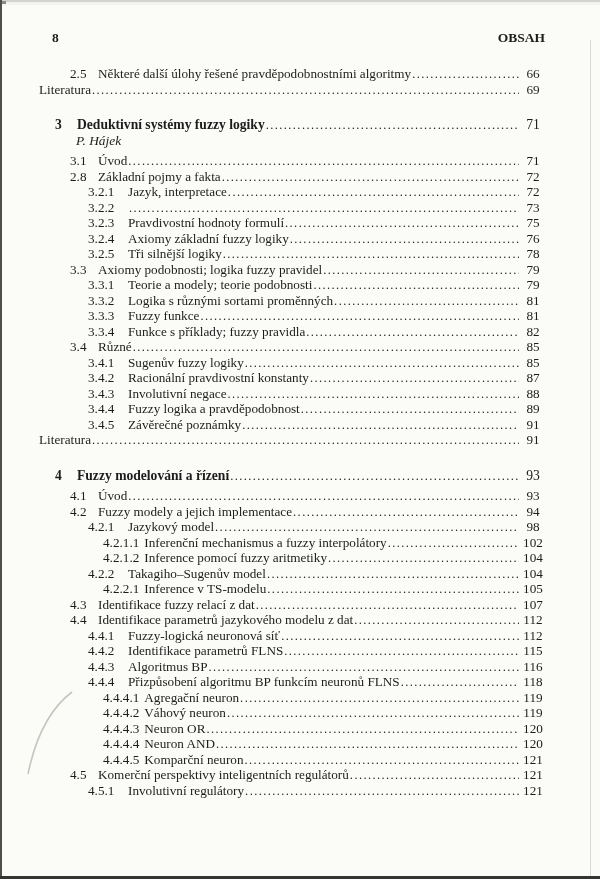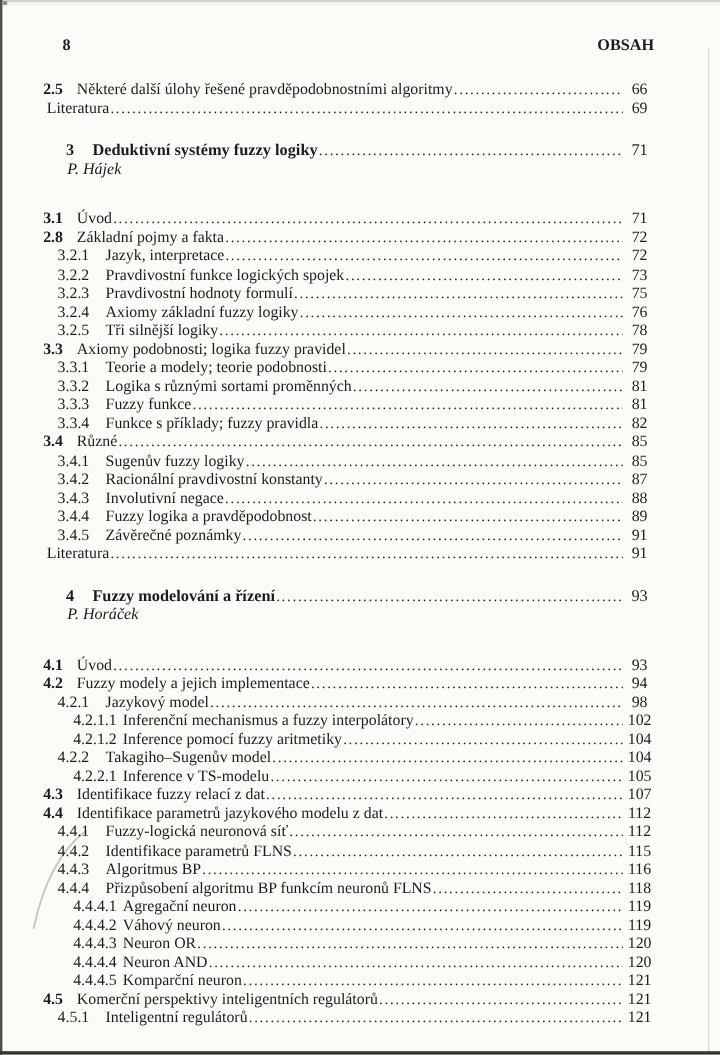--- a/index.html
+++ b/index.html
@@ -38,29 +38,29 @@
     letter-spacing:1.4px;font-size:12.5px;color:#232323;
   }
   .row .pg{flex:none;min-width:24px;text-align:center;}
 
   .row.chapter{font-weight:bold;font-size:13.6px;}
   .row.chapter .num{padding-left:55px;width:22px;box-sizing:content-box;}
   .row.chapter .dots{font-weight:normal;}
   .row.chapter .pg{font-weight:normal;}
 
   .row.author{font-style:italic;font-size:13.4px;}
-  .row.author .title{padding-left:56px;}
-
-  .row.entry.lvl1 .num{padding-left:36px;width:28px;box-sizing:content-box;font-weight:bold;}
+  .row.author .title{padding-left:76px;}
+
+  .row.entry.lvl1 .num{padding-left:70px;width:28px;box-sizing:content-box;}
   .row.entry.lvl1.nonum .title{padding-left:39px;}
-  .row.entry.lvl2 .num{padding-left:48px;width:40px;box-sizing:content-box;}
-  .row.entry.lvl3 .num{padding-left:61px;margin-right:5px;}
+  .row.entry.lvl2 .num{padding-left:88px;width:40px;box-sizing:content-box;}
+  .row.entry.lvl3 .num{padding-left:103px;margin-right:5px;}
 
   .gap-large{margin-top:20px;}
-  .gap-medium{margin-top:26px;}
+  .gap-medium{margin-top:5px;}
 </style>
 </head>
 <body>
 
 <div class="edge-top"></div>
 <div class="edge-top-tint"></div>
 <div class="edge-left"></div>
 <div class="edge-right"></div>
 <div class="edge-bottom"></div>
 <div class="corner-speck"></div>
@@ -107,21 +107,20 @@
       <span class="pg">72</span>
     </div>
     <div class="row entry lvl2">
       <span class="num">3.2.1</span>
       <span class="title">Jazyk, interpretace</span>
       <span class="dots"></span>
       <span class="pg">72</span>
     </div>
     <div class="row entry lvl2">
       <span class="num">3.2.2</span>
-      <span class="title">Pravdivostní funkce logických spojek</span>
       <span class="dots"></span>
       <span class="pg">73</span>
     </div>
     <div class="row entry lvl2">
       <span class="num">3.2.3</span>
       <span class="title">Pravdivostní hodnoty formulí</span>
       <span class="dots"></span>
       <span class="pg">75</span>
     </div>
     <div class="row entry lvl2">
@@ -206,23 +205,20 @@
       <span class="title">Literatura</span>
       <span class="dots"></span>
       <span class="pg">91</span>
     </div>
     <div class="row chapter gap-large">
       <span class="num">4</span>
       <span class="title">Fuzzy modelování a řízení</span>
       <span class="dots"></span>
       <span class="pg">93</span>
     </div>
-    <div class="row author">
-      <span class="title">P. Horáček</span>
-    </div>
     <div class="row entry lvl1 gap-medium">
       <span class="num">4.1</span>
       <span class="title">Úvod</span>
       <span class="dots"></span>
       <span class="pg">93</span>
     </div>
     <div class="row entry lvl1">
       <span class="num">4.2</span>
       <span class="title">Fuzzy modely a jejich implementace</span>
       <span class="dots"></span>
@@ -325,17 +321,17 @@
       <span class="pg">121</span>
     </div>
     <div class="row entry lvl1">
       <span class="num">4.5</span>
       <span class="title">Komerční perspektivy inteligentních regulátorů</span>
       <span class="dots"></span>
       <span class="pg">121</span>
     </div>
     <div class="row entry lvl2">
       <span class="num">4.5.1</span>
-      <span class="title">Inteligentní regulátorů</span>
+      <span class="title">Involutivní regulátory</span>
       <span class="dots"></span>
       <span class="pg">121</span>
     </div>
   </div>
 
 </body></html>

